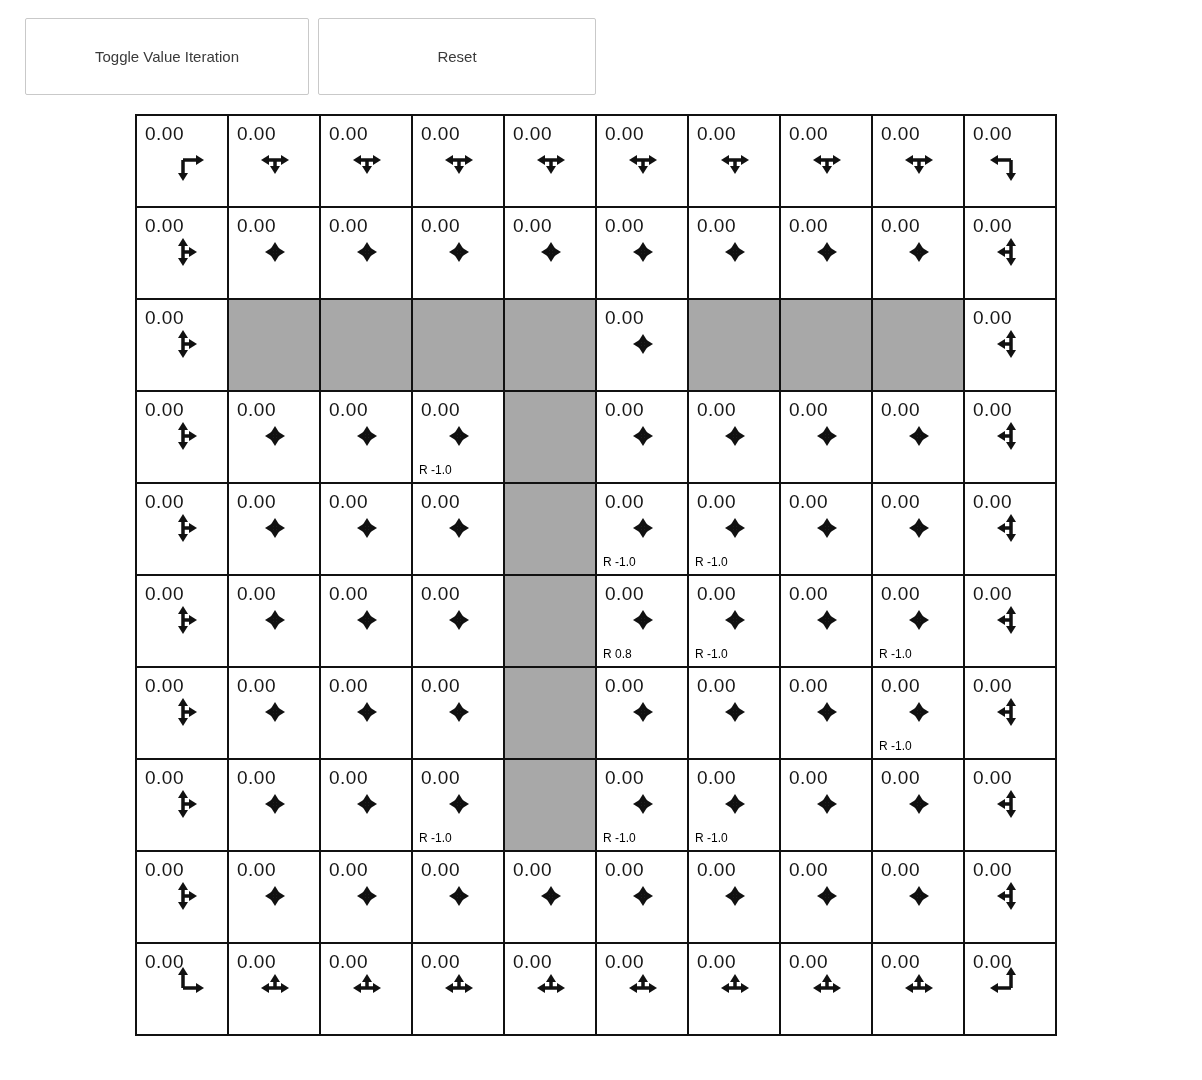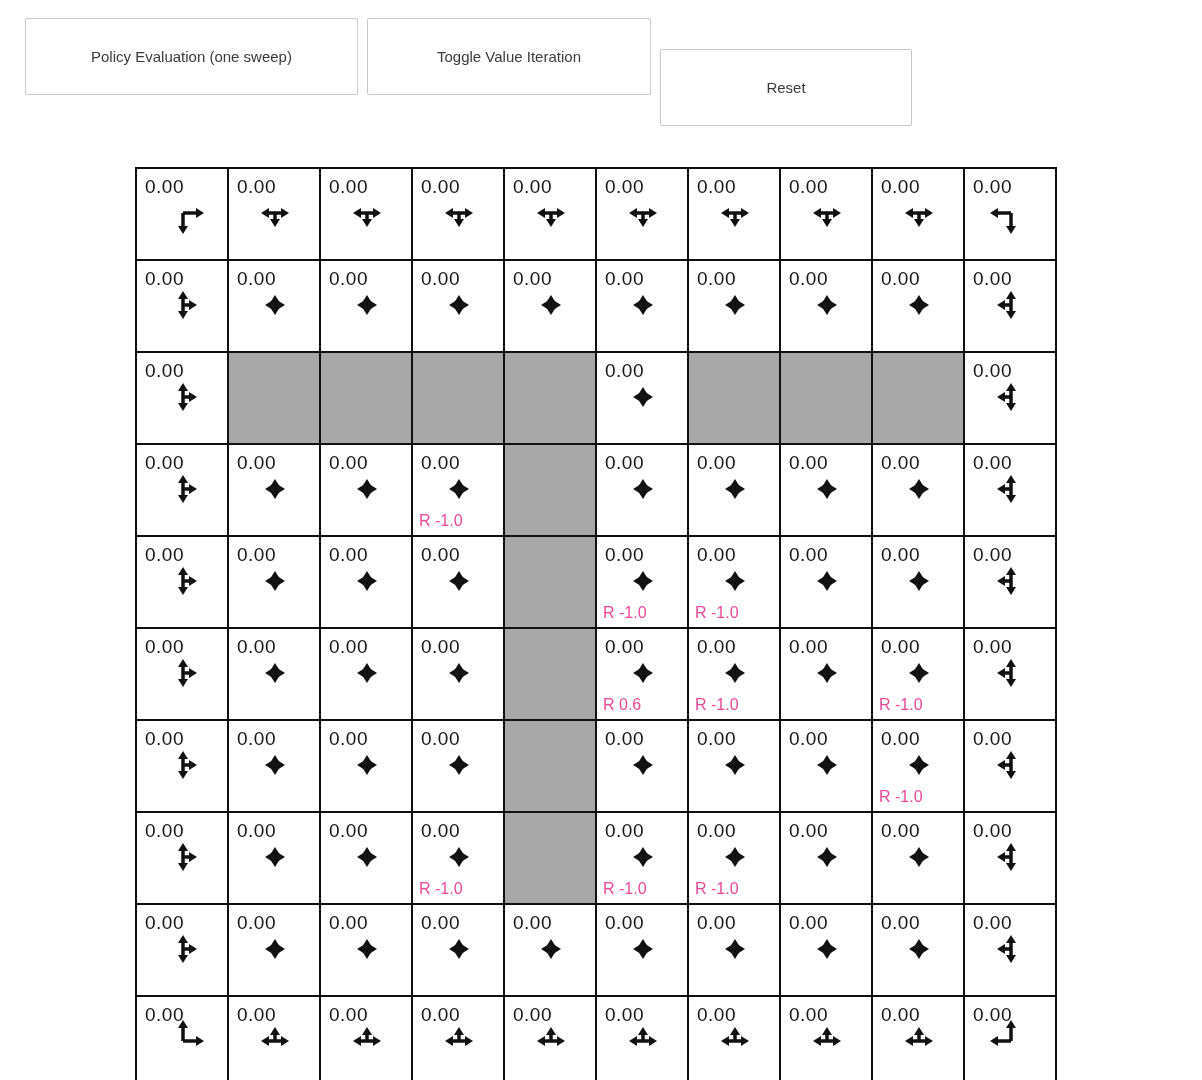--- a/index.html
+++ b/index.html
@@ -23,24 +23,24 @@
     border-radius: 2px;
     font-family: "Liberation Sans", sans-serif;
     font-size: 15px;
     color: #3a3a3a;
     cursor: pointer;
     text-align: center;
   }
   .btn-0 { width: 333px; }
   .btn-1 { width: 263px; margin-left: 2px; }
   .btn-2 { width: 284px; }
-  .btn-3 { width: 252px; margin-top: 31px; }
+  .btn-3 { width: 278px; }
   .gridwrap {
     margin-left: 135px;
-    margin-top: 41px;
+    margin-top: 19px;
   }
   .grid {
     display: grid;
     grid-template-columns: repeat(10, 90px);
     grid-auto-rows: 90px;
     gap: 2px;
     background: #111111;
     padding: 2px;
     width: 922px;
   }
@@ -55,34 +55,33 @@
     top: 7px;
     left: 8px;
     font-size: 19px;
     color: #161616;
     letter-spacing: 0.5px;
   }
   .reward-label {
     position: absolute;
     bottom: 5px;
     left: 6px;
-    font-size: 16px;
-    color: #ec4899;
+    font-size: 12px;
+    color: #000000;
   }
   .arrows {
     position: absolute;
     top: 0; left: 0;
     width: 90px; height: 90px;
   }
 </style>
 </head>
 <body>
 
 <div class="toolbar">
-  <button class="btn btn-0">Policy Evaluation (one sweep)</button>
   <button class="btn btn-2">Toggle Value Iteration</button>
   <button class="btn btn-3">Reset</button>
 </div>
 
 <div class="gridwrap">
   <div class="grid" id="grid">
       <div class="cell">
         <span class="cell-value">0.00</span>
         <svg viewBox="0 0 90 90" class="arrows">
           <line x1="46" y1="44" x2="46" y2="58" stroke="#111111" stroke-width="3.5"></line>
@@ -643,21 +642,21 @@
         <svg viewBox="0 0 90 90" class="arrows">
           <line x1="46" y1="44" x2="46" y2="41" stroke="#111111" stroke-width="3.5"></line>
           <polygon points="46,34 51,42 41,42" fill="#111111"></polygon>
           <line x1="46" y1="44" x2="46" y2="47" stroke="#111111" stroke-width="3.5"></line>
           <polygon points="46,54 41,46 51,46" fill="#111111"></polygon>
           <line x1="46" y1="44" x2="43" y2="44" stroke="#111111" stroke-width="3.5"></line>
           <polygon points="36,44 44,39 44,49" fill="#111111"></polygon>
           <line x1="46" y1="44" x2="49" y2="44" stroke="#111111" stroke-width="3.5"></line>
           <polygon points="56,44 48,49 48,39" fill="#111111"></polygon>
         </svg>
-        <span class="reward-label">R 0.6</span>
+        <span class="reward-label">R 0.8</span>
       </div>
       <div class="cell">
         <span class="cell-value">0.00</span>
         <svg viewBox="0 0 90 90" class="arrows">
           <line x1="46" y1="44" x2="46" y2="41" stroke="#111111" stroke-width="3.5"></line>
           <polygon points="46,34 51,42 41,42" fill="#111111"></polygon>
           <line x1="46" y1="44" x2="46" y2="47" stroke="#111111" stroke-width="3.5"></line>
           <polygon points="46,54 41,46 51,46" fill="#111111"></polygon>
           <line x1="46" y1="44" x2="43" y2="44" stroke="#111111" stroke-width="3.5"></line>
           <polygon points="36,44 44,39 44,49" fill="#111111"></polygon>

